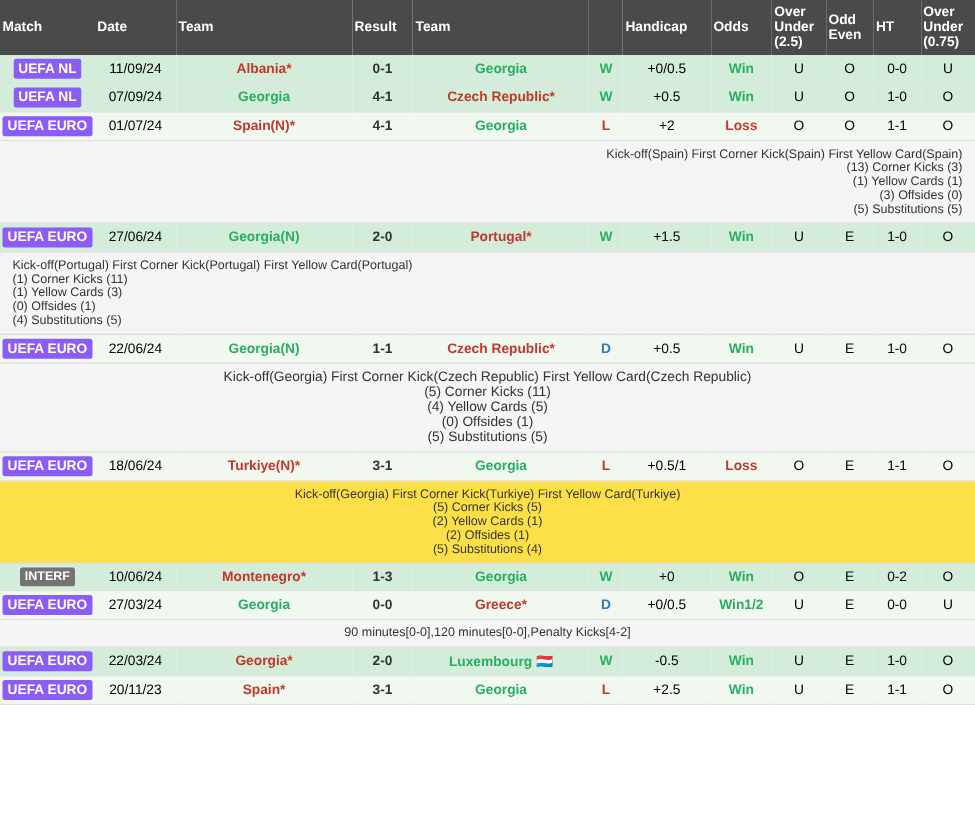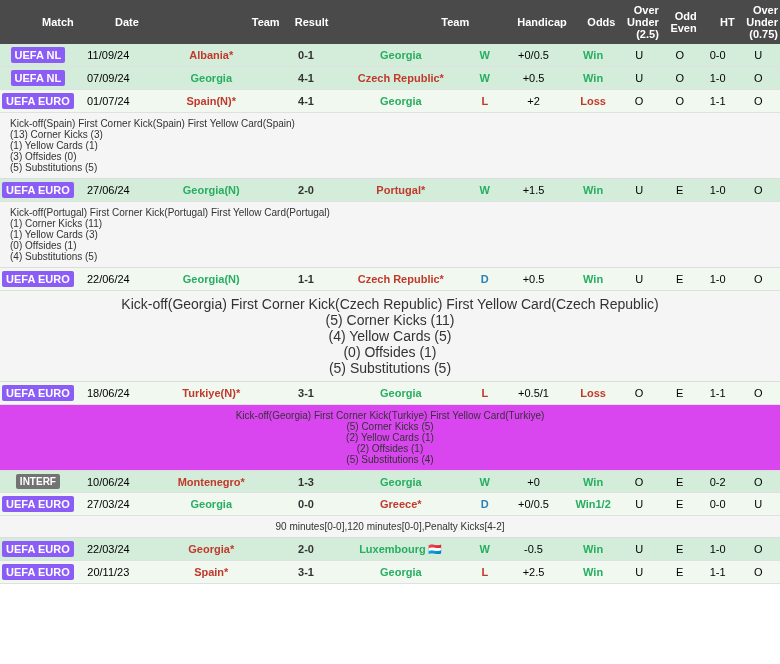--- a/index.html
+++ b/index.html
@@ -3,21 +3,21 @@
   <meta charset="utf-8">
   <style>
     * { margin: 0; padding: 0; box-sizing: border-box; }
     body { font-family: Arial, sans-serif; font-size: 11px; background: #fff; width: 780px; }
     
     table { width: 100%; border-collapse: collapse; }
     
     th {
       background: #4a4a4a;
       color: #fff;
-      text-align: right;
+      text-align: left;
       padding: 4px 2px;
       font-size: 11px;
       font-weight: bold;
       vertical-align: middle;
     }
     
     td {
       text-align: center;
       padding: 3px 2px;
       font-size: 11px;
@@ -147,21 +147,21 @@
     <td class="handicap-cell">+2</td>
     <td class="odds-cell">
       <span class="loss">Loss</span>
     </td>
     <td class="ou-cell">O</td>
     <td class="odd-even-cell">O</td>
     <td class="ht-cell">1-1</td>
     <td class="ou075-cell">O</td>
   </tr>
       <tr class="detail-row">
-        <td colspan="12" style="text-align: left; padding: 5px 10px; font-size: 10px; color: rgb(51, 51, 51); background: rgb(245, 245, 245); border-bottom: 1px solid rgb(221, 221, 221);">Kick-off(Spain)  First Corner Kick(Spain)  First Yellow Card(Spain)<br>(13) Corner Kicks (3)<br>(1) Yellow Cards (1)<br>(3) Offsides (0)<br>(5) Substitutions (5)</td>
+        <td colspan="12" style="text-align: right; padding: 5px 10px; font-size: 10px; color: rgb(51, 51, 51); background: rgb(245, 245, 245); border-bottom: 1px solid rgb(221, 221, 221);">Kick-off(Spain)  First Corner Kick(Spain)  First Yellow Card(Spain)<br>(13) Corner Kicks (3)<br>(1) Yellow Cards (1)<br>(3) Offsides (0)<br>(5) Substitutions (5)</td>
       </tr>
       <tr class="row-green">
     <td class="league-cell">
       <span class="badge-red">UEFA EURO</span>
     </td>
     <td class="date-cell">27/06/24</td>
     <td class="team1-cell">
       <span class="team-green">Georgia(N)</span>
     </td>
     <td class="result-cell result-center">2-0</td>
@@ -201,21 +201,21 @@
     <td class="handicap-cell">+0.5</td>
     <td class="odds-cell">
       <span class="win">Win</span>
     </td>
     <td class="ou-cell">U</td>
     <td class="odd-even-cell">E</td>
     <td class="ht-cell">1-0</td>
     <td class="ou075-cell">O</td>
   </tr>
       <tr class="detail-row">
-        <td colspan="12" style="text-align: center; padding: 5px 10px; font-size: 14px; color: rgb(51, 51, 51); background: rgb(245, 245, 245); border-bottom: 1px solid rgb(221, 221, 221);">Kick-off(Georgia)  First Corner Kick(Czech Republic)  First Yellow Card(Czech Republic)<br>(5) Corner Kicks (11)<br>(4) Yellow Cards (5)<br>(0) Offsides (1)<br>(5) Substitutions (5)</td>
+        <td colspan="12" style="text-align: center; padding: 5px 10px; font-size: 11px; color: rgb(51, 51, 51); background: rgb(245, 245, 245); border-bottom: 1px solid rgb(221, 221, 221);">Kick-off(Georgia)  First Corner Kick(Czech Republic)  First Yellow Card(Czech Republic)<br>(5) Corner Kicks (11)<br>(4) Yellow Cards (5)<br>(0) Offsides (1)<br>(5) Substitutions (5)</td>
       </tr>
       <tr class="row-light">
     <td class="league-cell">
       <span class="badge-red">UEFA EURO</span>
     </td>
     <td class="date-cell">18/06/24</td>
     <td class="team1-cell">
       <span class="team-red">Turkiye(N)*</span>
     </td>
     <td class="result-cell result-center">3-1</td>
@@ -228,21 +228,21 @@
     <td class="handicap-cell">+0.5/1</td>
     <td class="odds-cell">
       <span class="loss">Loss</span>
     </td>
     <td class="ou-cell">O</td>
     <td class="odd-even-cell">E</td>
     <td class="ht-cell">1-1</td>
     <td class="ou075-cell">O</td>
   </tr>
       <tr class="detail-row">
-        <td colspan="12" style="text-align: center; padding: 5px 10px; font-size: 10px; color: rgb(51, 51, 51); background: #d946ef; border-bottom: 1px solid rgb(221, 221, 221);">Kick-off(Georgia)  First Corner Kick(Turkiye)  First Yellow Card(Turkiye)<br>(5) Corner Kicks (5)<br>(2) Yellow Cards (1)<br>(2) Offsides (1)<br>(5) Substitutions (4)</td>
+        <td colspan="12" style="text-align: center; padding: 5px 10px; font-size: 10px; color: rgb(51, 51, 51); background: #fde047; border-bottom: 1px solid rgb(221, 221, 221);">Kick-off(Georgia)  First Corner Kick(Turkiye)  First Yellow Card(Turkiye)<br>(5) Corner Kicks (5)<br>(2) Yellow Cards (1)<br>(2) Offsides (1)<br>(5) Substitutions (4)</td>
       </tr>
       <tr class="row-green">
     <td class="league-cell">
       <span class="badge-gray">INTERF</span>
     </td>
     <td class="date-cell">10/06/24</td>
     <td class="team1-cell">
       <span class="team-red">Montenegro*</span>
     </td>
     <td class="result-cell result-center">1-3</td>

